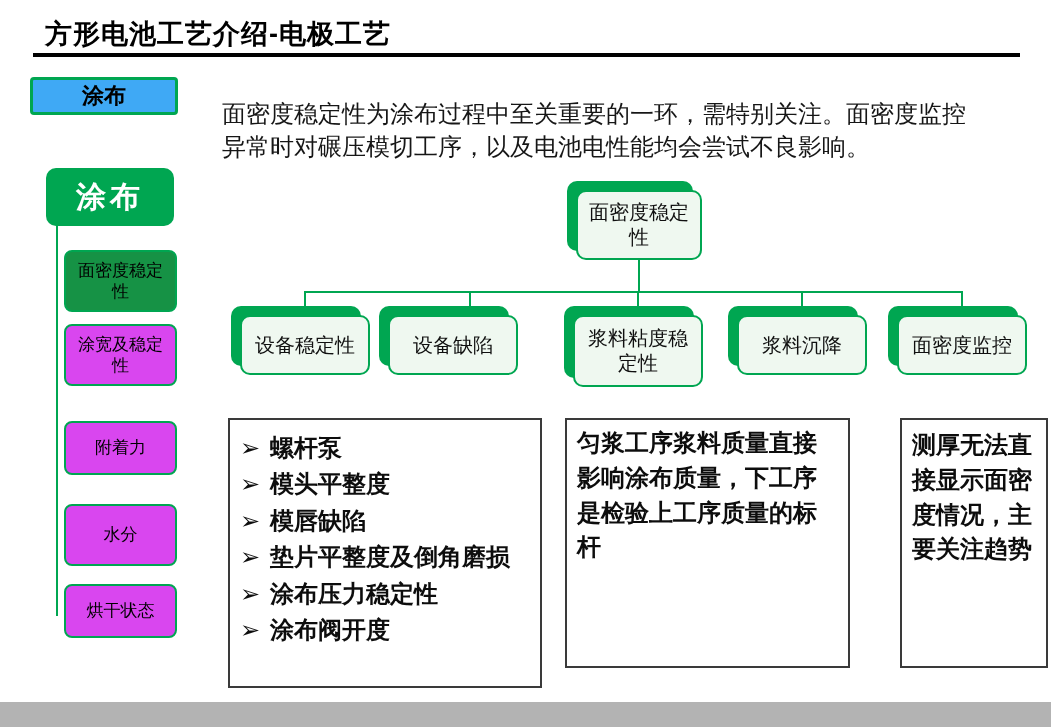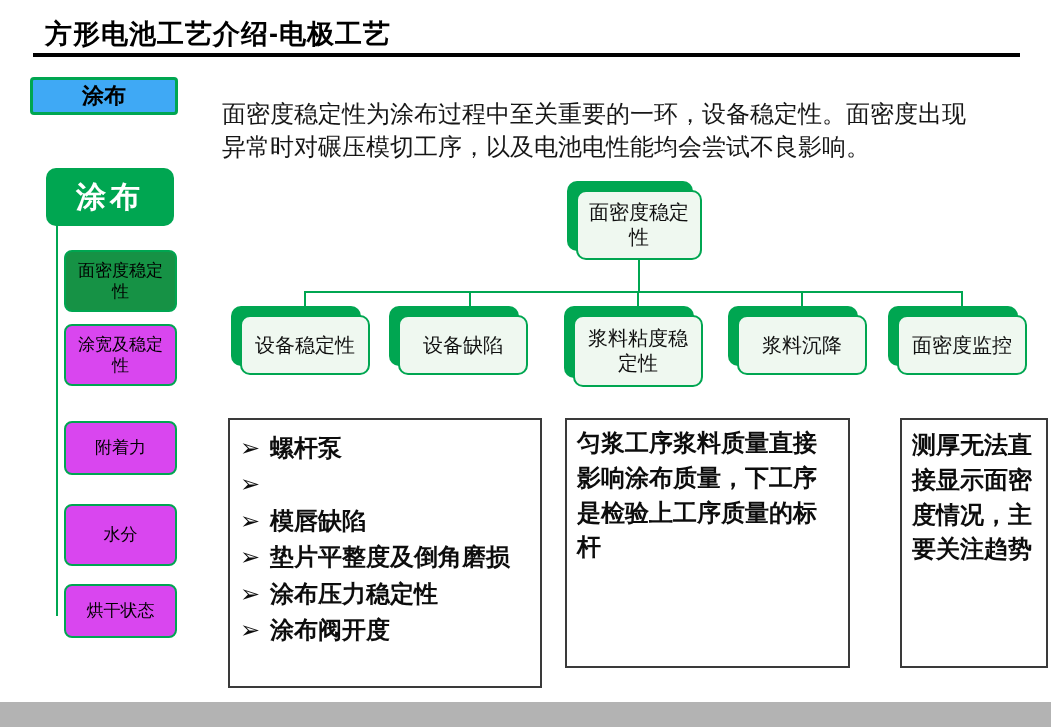--- a/index.html
+++ b/index.html
@@ -49,21 +49,21 @@
 </head>
 <body>
 
 <div class="slide">
 
   <div class="abs page-title">方形电池工艺介绍-电极工艺</div>
   <div class="abs title-underline"></div>
 
   <div class="abs tag">涂布</div>
   <div class="abs intro">
-    <span>面密度稳定性为涂布过程中至关重要的一环，设备稳定性。面密度出现</span><br>
+    <span>面密度稳定性为涂布过程中至关重要的一环，需特别关注。面密度监控</span><br>
     <span>异常时对碾压模切工序，以及电池电性能均会尝试不良影响。</span>
   </div>
 
   <div class="abs side-header">涂布</div>
   <div class="abs side-vline"></div>
   <div class="abs side-item selected" style="top:250px; height:62px;">面密度稳定性</div>
   <div class="abs side-item" style="top:324px; height:62px;">涂宽及稳定性</div>
   <div class="abs side-item" style="top:421px; height:54px;">附着力</div>
   <div class="abs side-item" style="top:504px; height:62px;">水分</div>
   <div class="abs side-item" style="top:584px; height:54px;">烘干状态</div>
@@ -78,21 +78,21 @@
 
   <div class="node" style="left:576px; top:190px; width:126px; height:70px;">
     <div class="node-back"></div>
     <div class="node-front">面密度稳定性</div>
   </div>
 
   <div class="node" style="left:240px; top:315px; width:130px; height:60px;">
     <div class="node-back"></div>
     <div class="node-front">设备稳定性</div>
   </div>
-  <div class="node" style="left:398px; top:315px; width:130px; height:60px;text-decoration:underline;">
+  <div class="node" style="left:388px; top:315px; width:130px; height:60px;text-decoration:underline;">
     <div class="node-back"></div>
     <div class="node-front">设备缺陷</div>
   </div>
   <div class="node" style="left:573px; top:315px; width:130px; height:72px;">
     <div class="node-back"></div>
     <div class="node-front">浆料粘度稳定性</div>
   </div>
   <div class="node" style="left:897px; top:315px; width:130px; height:60px;">
     <div class="node-back"></div>
     <div class="node-front">面密度监控</div>
@@ -102,20 +102,21 @@
     <div class="node-front">浆料沉降</div>
   </div>
 
   <div class="note-box bullets" style="left:228px; top:418px; width:314px; height:270px;">
     <div class="bullet-row">
       <span class="bullet-marker">➢</span>
       <span>螺杆泵</span>
     </div>
     <div class="bullet-row">
       <span class="bullet-marker">➢</span>
+      <span>模头平整度</span>
     </div>
     <div class="bullet-row">
       <span class="bullet-marker">➢</span>
       <span>模唇缺陷</span>
     </div>
     <div class="bullet-row">
       <span class="bullet-marker">➢</span>
       <span>垫片平整度及倒角磨损</span>
     </div>
     <div class="bullet-row">

